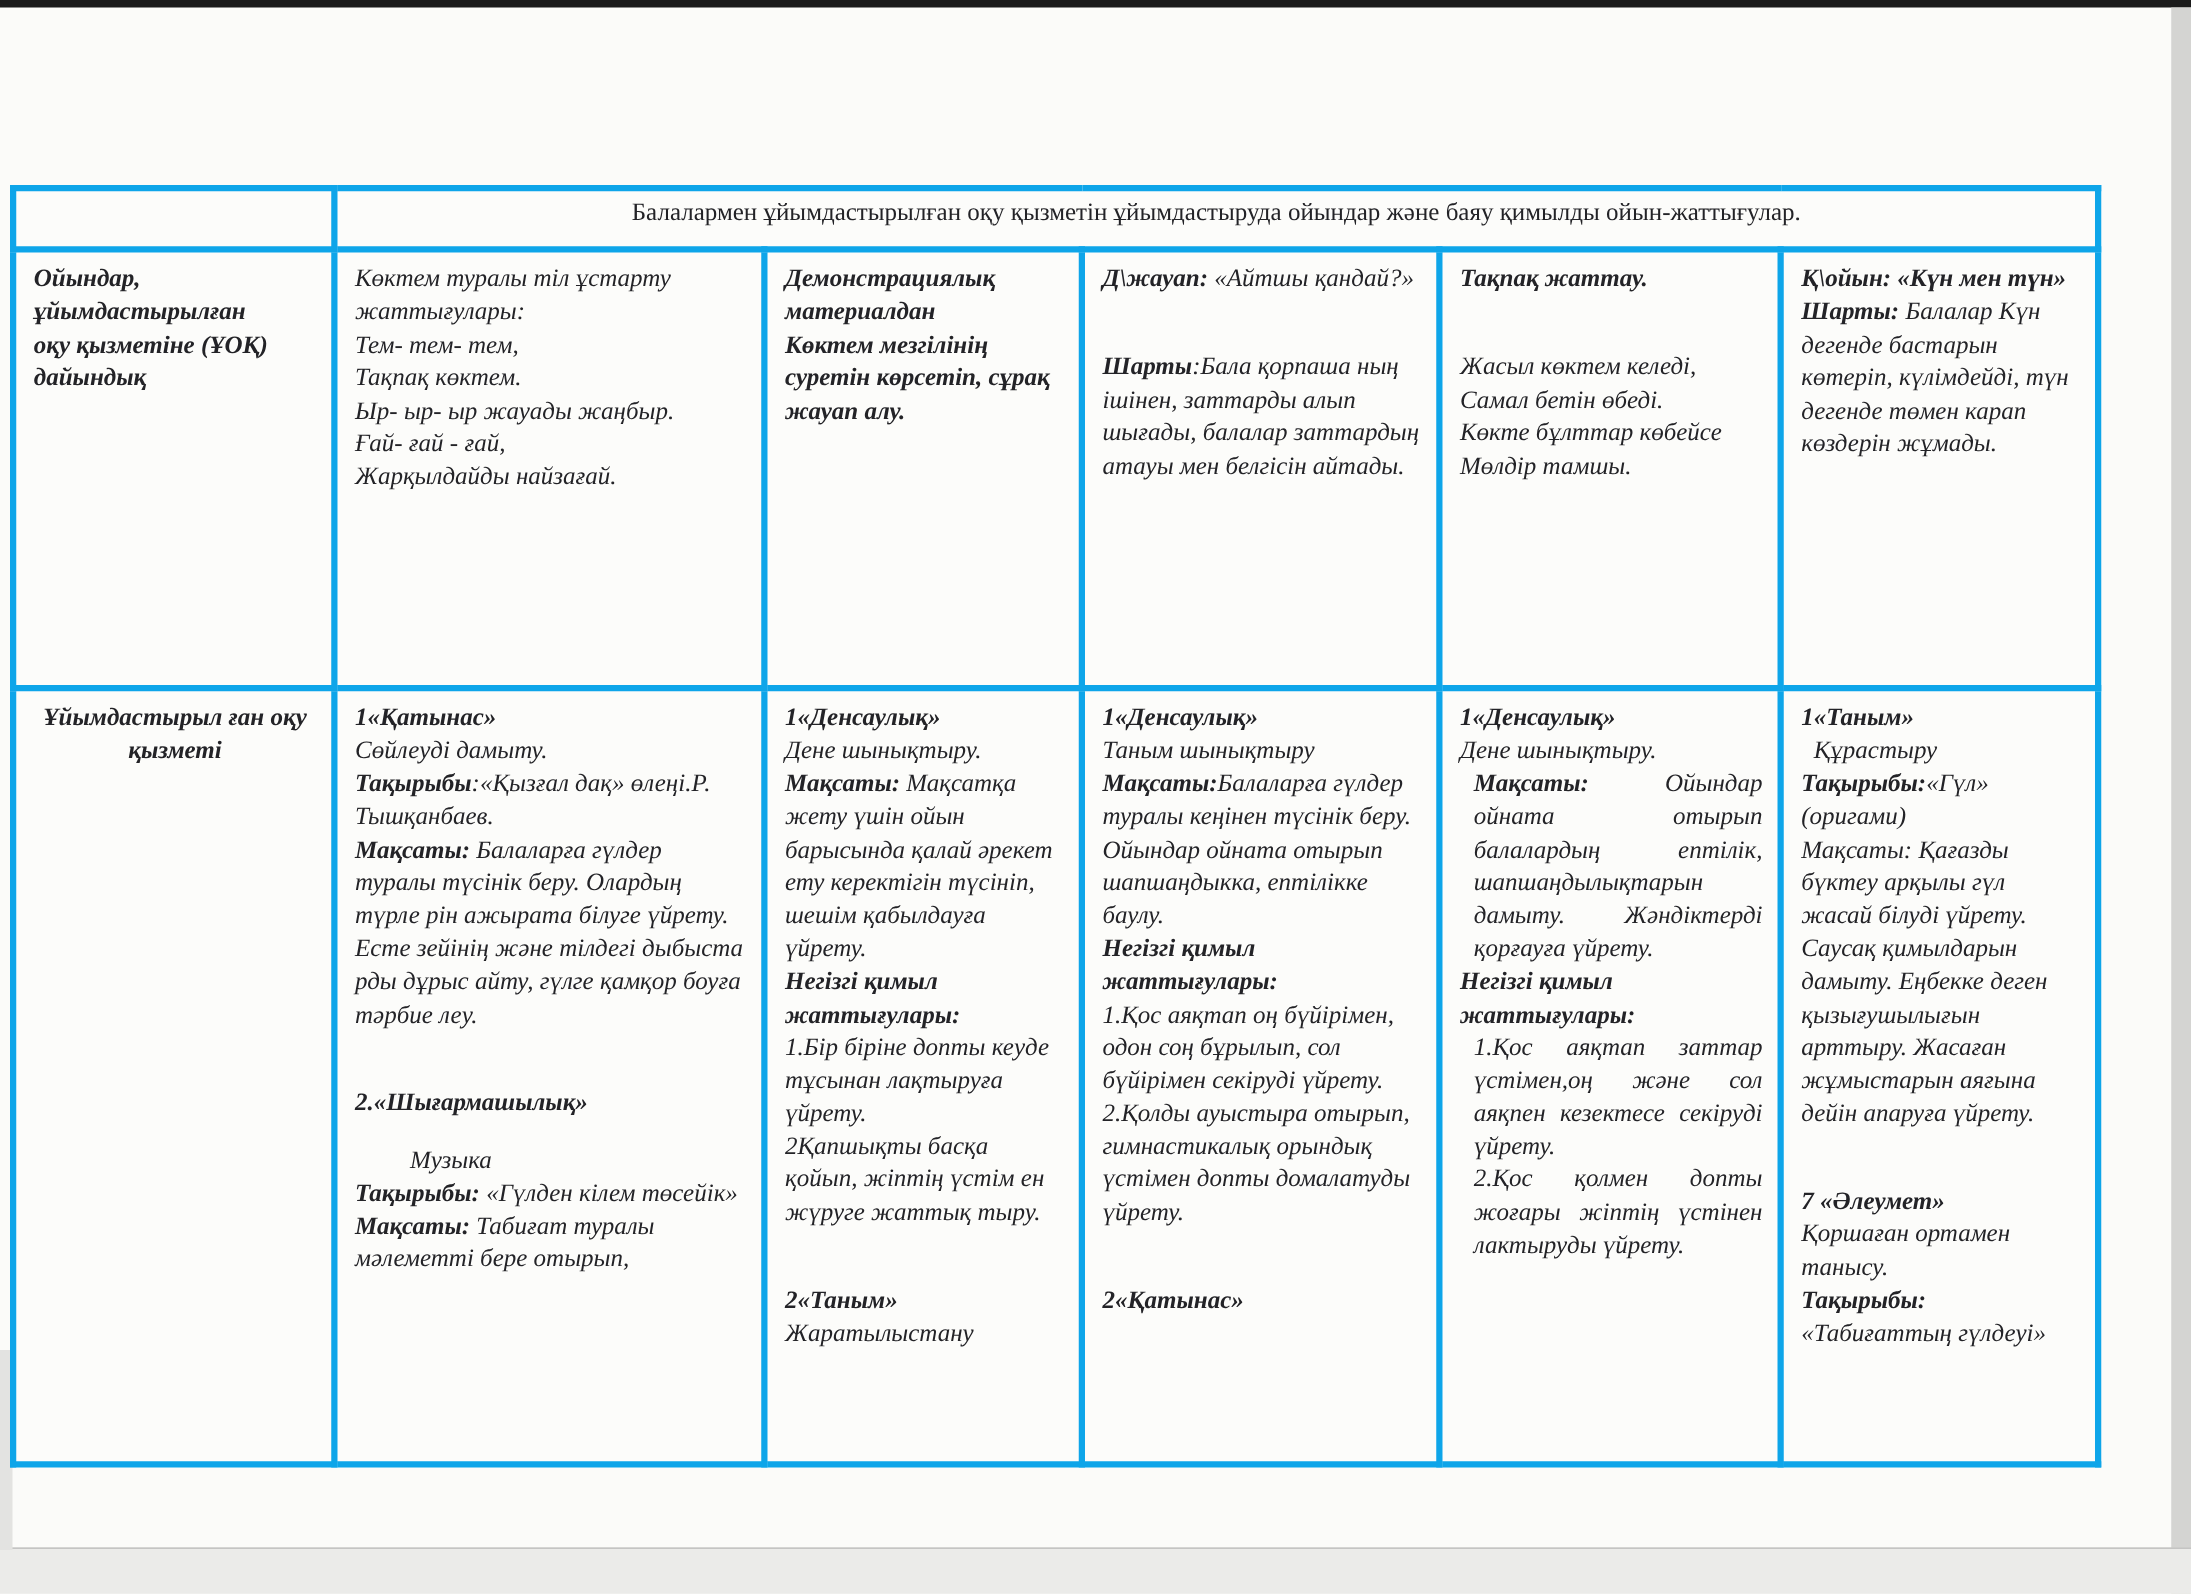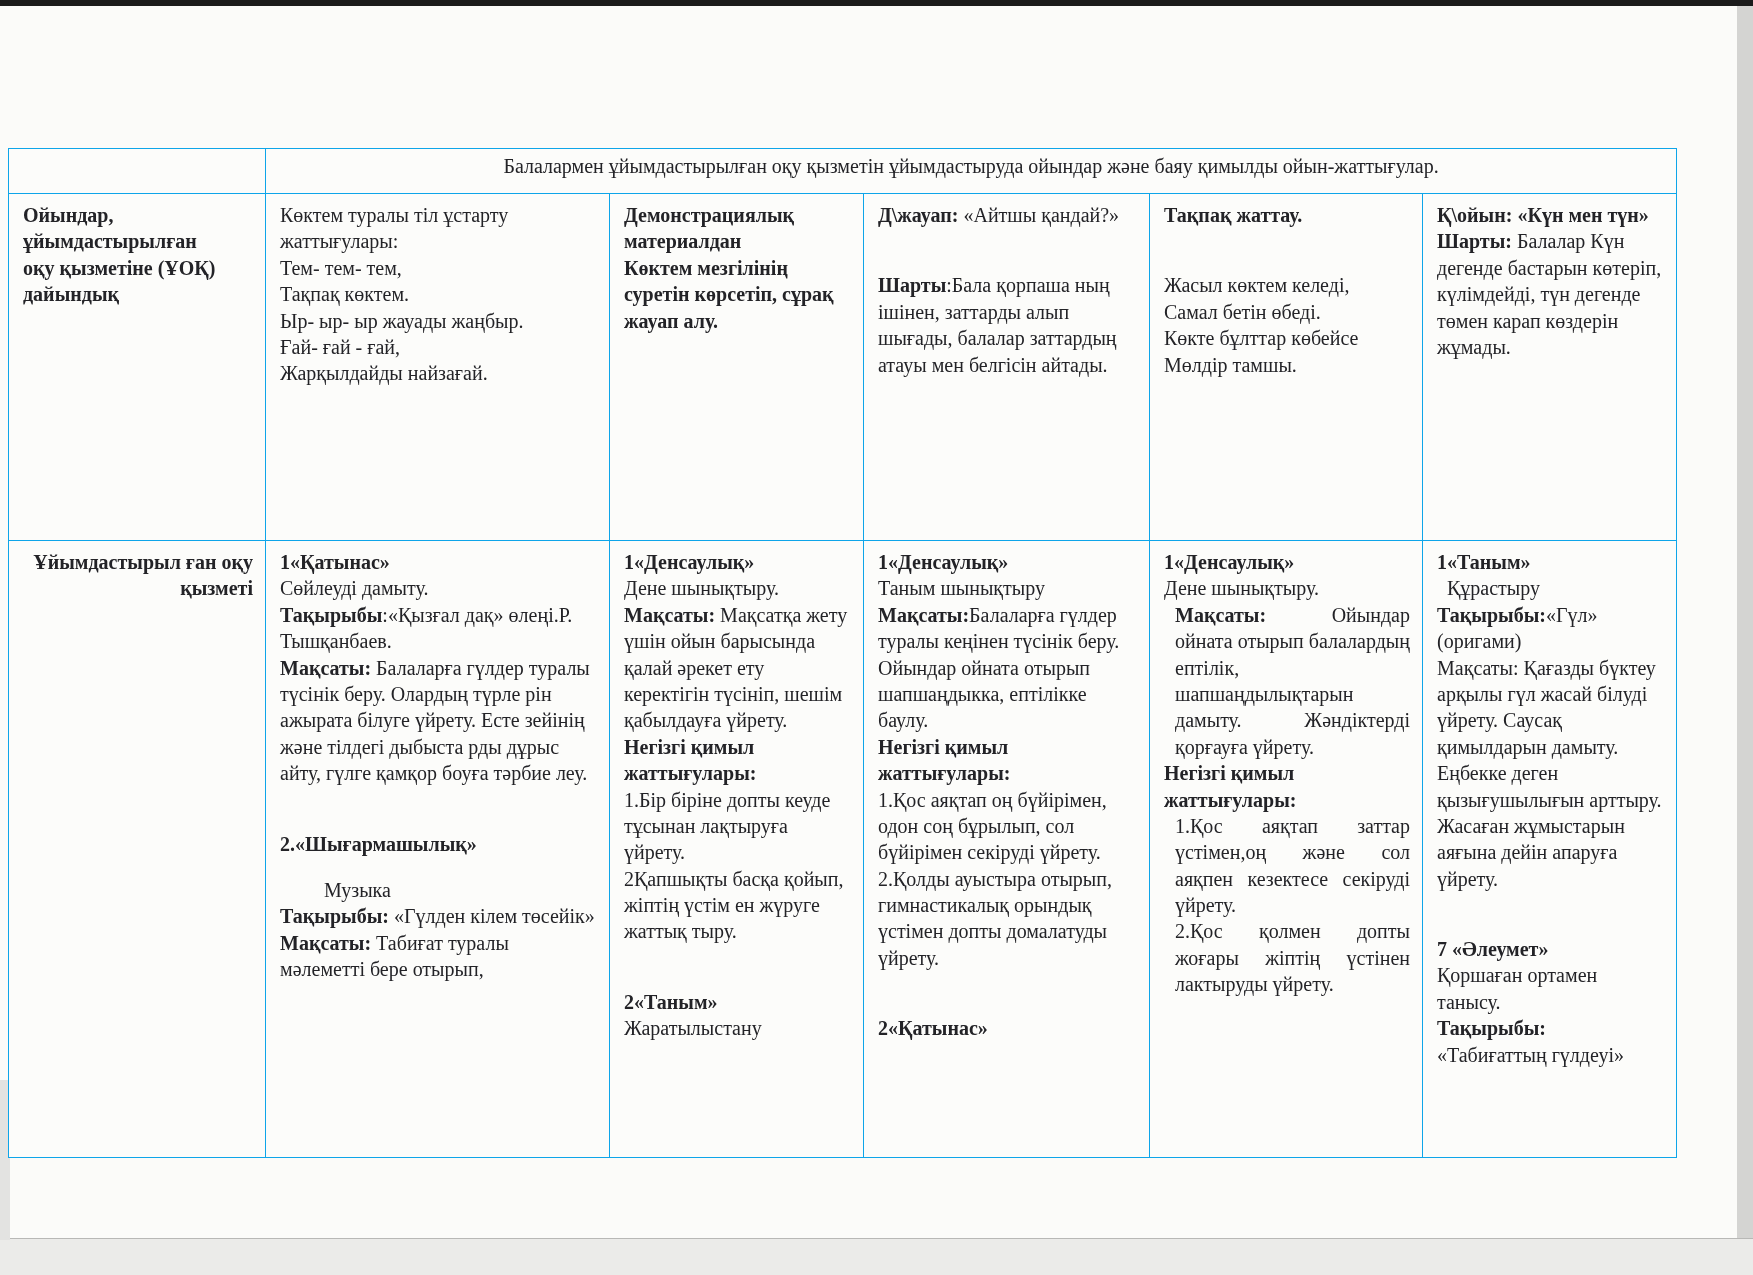--- a/index.html
+++ b/index.html
@@ -12,33 +12,33 @@
   .top-edge{position:absolute;top:0;left:0;width:1753px;height:6px;background:#1b1b1b;}
   .right-edge{position:absolute;top:6px;right:0;width:16px;height:1269px;background:#d4d4d2;}
   .bottom-area{position:absolute;top:1238px;left:0;width:1753px;height:37px;background:#ebebe9;border-top:1px solid #b8b8b6;}
   .corner-shade{position:absolute;left:0;top:1080px;width:10px;height:160px;background:#e3e3e1;}
 
   table.plan{
     position:absolute;left:8px;top:148px;width:1668px;
     border-collapse:collapse;table-layout:fixed;
   }
   table.plan td{
-    border:1px solid #0ea5e9;
+    border:5px solid #0ea5e9;
     vertical-align:top;
     padding:8px 12px 8px 14px;
     font-size:20px;line-height:1.32;
     background:#fcfcfa;
   }
   tr.hdr td{height:36px;padding:4px 8px;}
   td.title-cell{text-align:center;font-size:21px;}
   tr.r1 td{height:330px;}
   tr.r2 td{height:600px;}
   td.label1{padding-top:32px;font-size:21px;line-height:1.38;}
-  td.label2{padding-top:52px;text-align:right;font-size:21px;line-height:1.38;}
-  .para{margin:0;}
+  td.label2{padding-top:52px;text-align:center;font-size:21px;line-height:1.38;}
+  .para{margin:0;font-style:italic;}
   .b{font-weight:bold;}
   .gap{margin-top:44px;}
   .indent{padding-left:44px;margin-top:20px;}
   .indent-sm{padding-left:10px;}
   .justify{text-align:justify;margin-left:11px;}
 </style>
 </head>
 <body>
 
 <div class="top-edge"></div>

